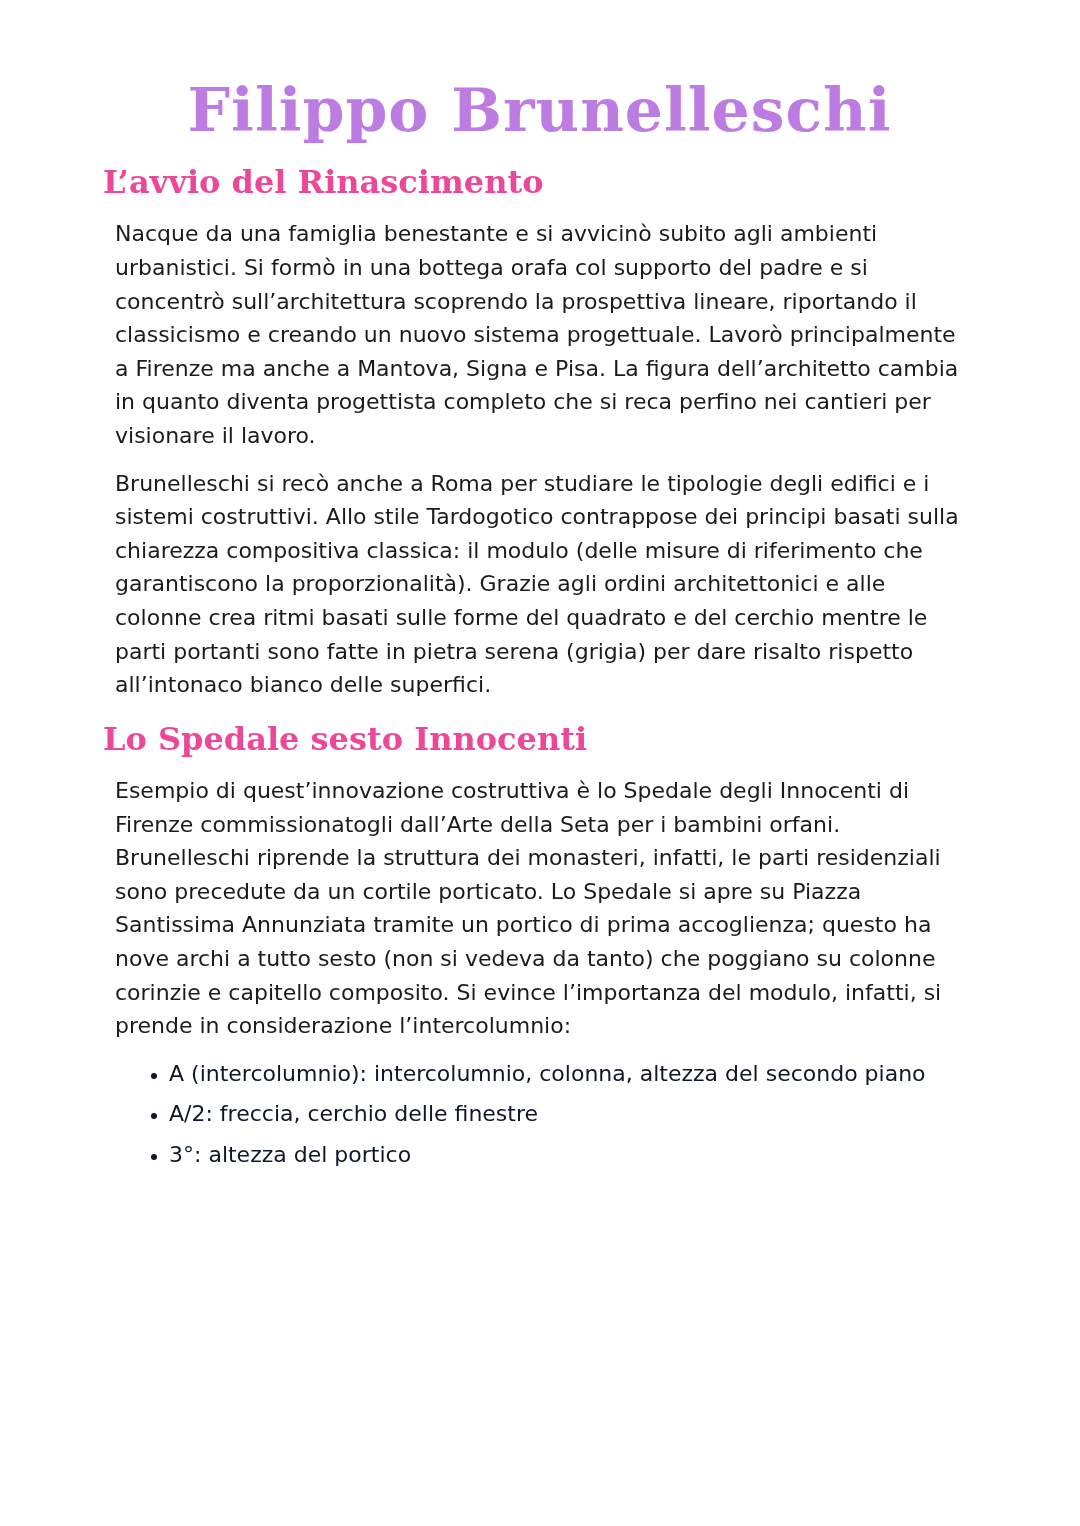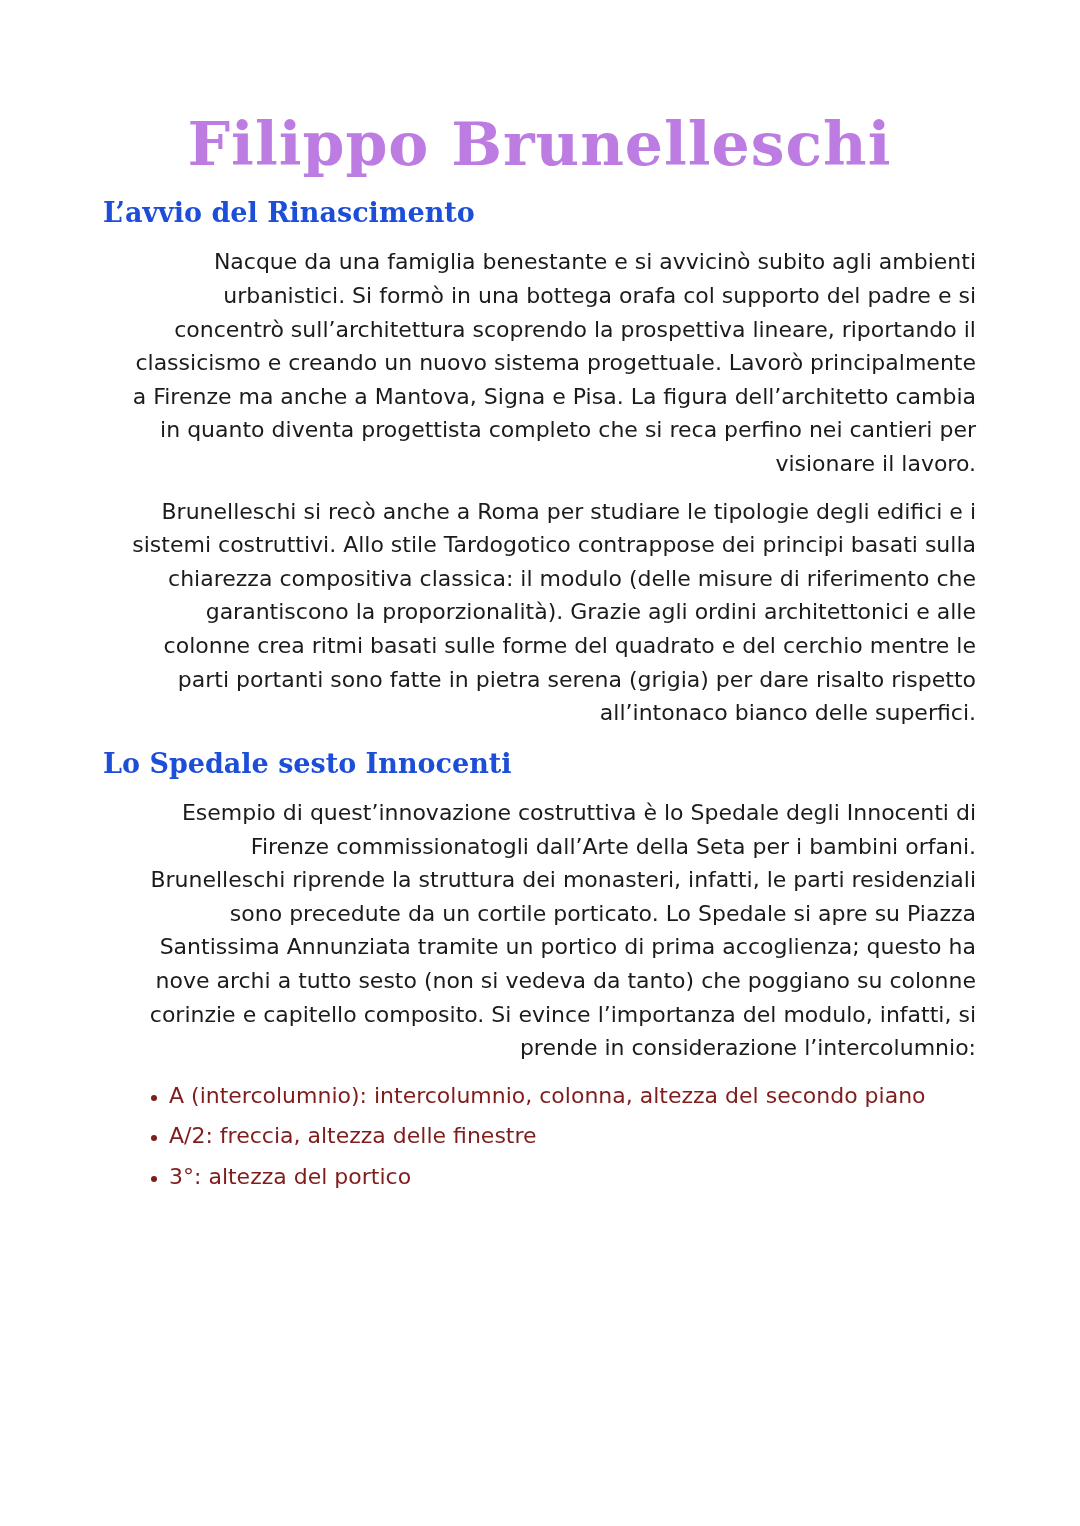--- a/index.html
+++ b/index.html
@@ -12,56 +12,55 @@
   body {
     width: 1080px;
     min-height: 1526px;
     font-family: "DejaVu Sans", sans-serif;
     color: #1b1b1b;
   }
   .page {
     width: 1080px;
     min-height: 1526px;
     background: #ffffff;
-    padding: 110px 104px 60px 103px;
+    padding: 76px 104px 60px 103px;
   }
   .doc-title {
     font-family: "DejaVu Serif", serif;
     font-weight: 800;
     font-size: 60px;
     line-height: 1.15;
     letter-spacing: 1px;
     color: #bd7ce2;
     text-align: center;
     margin: 0 0 14px 0;
   }
   .section-heading {
     font-family: "DejaVu Serif", serif;
     font-weight: 800;
-    font-size: 27px;
+    font-size: 32px;
     line-height: 1.2;
-    color: #1d4ed8;
+    color: #ec4899;
     margin: 18px 0 16px 0;
   }
   .body-paragraph {
     font-size: 22px;
     line-height: 33.6px;
     margin: 0 0 14px 12px;
     color: #1b1b1b;
-    text-align: right;
   }
   .bullet-list {
     margin: 14px 0 14px 0;
     padding: 0 0 0 66px;
   }
   .bullet-list li {
     font-size: 22px;
     line-height: 33.6px;
     margin: 0 0 7px 0;
-    color: #7f1d1d;
+    color: #0f172a;
   }
   .bullet-list li::marker {
     font-size: 18px;
   }
 </style>
 </head>
 <body>
 
 <div class="page">
 
@@ -75,19 +74,19 @@
     <p class="body-paragraph">Brunelleschi si recò anche a Roma per studiare le tipologie degli edifici e i sistemi costruttivi. Allo stile Tardogotico contrappose dei principi basati sulla chiarezza compositiva classica: il modulo (delle misure di riferimento che garantiscono la proporzionalità). Grazie agli ordini architettonici e alle colonne crea ritmi basati sulle forme del quadrato e del cerchio mentre le parti portanti sono fatte in pietra serena (grigia) per dare risalto rispetto all’intonaco bianco delle superfici.</p>
   </section>
 
   <section>
     <h2 class="section-heading">Lo Spedale sesto Innocenti</h2>
 
     <p class="body-paragraph">Esempio di quest’innovazione costruttiva è lo Spedale degli Innocenti di Firenze commissionatogli dall’Arte della Seta per i bambini orfani. Brunelleschi riprende la struttura dei monasteri, infatti, le parti residenziali sono precedute da un cortile porticato. Lo Spedale si apre su Piazza Santissima Annunziata tramite un portico di prima accoglienza; questo ha nove archi a tutto sesto (non si vedeva da tanto) che poggiano su colonne corinzie e capitello composito. Si evince l’importanza del modulo, infatti, si prende in considerazione l’intercolumnio:</p>
 
     <ul class="bullet-list">
       <li>A (intercolumnio): intercolumnio, colonna, altezza del secondo piano</li>
-      <li>A/2: freccia, altezza delle finestre</li>
+      <li>A/2: freccia, cerchio delle finestre</li>
       <li>3°: altezza del portico</li>
     </ul>
 
   </section>
 
 </div>
 
 </body></html>

